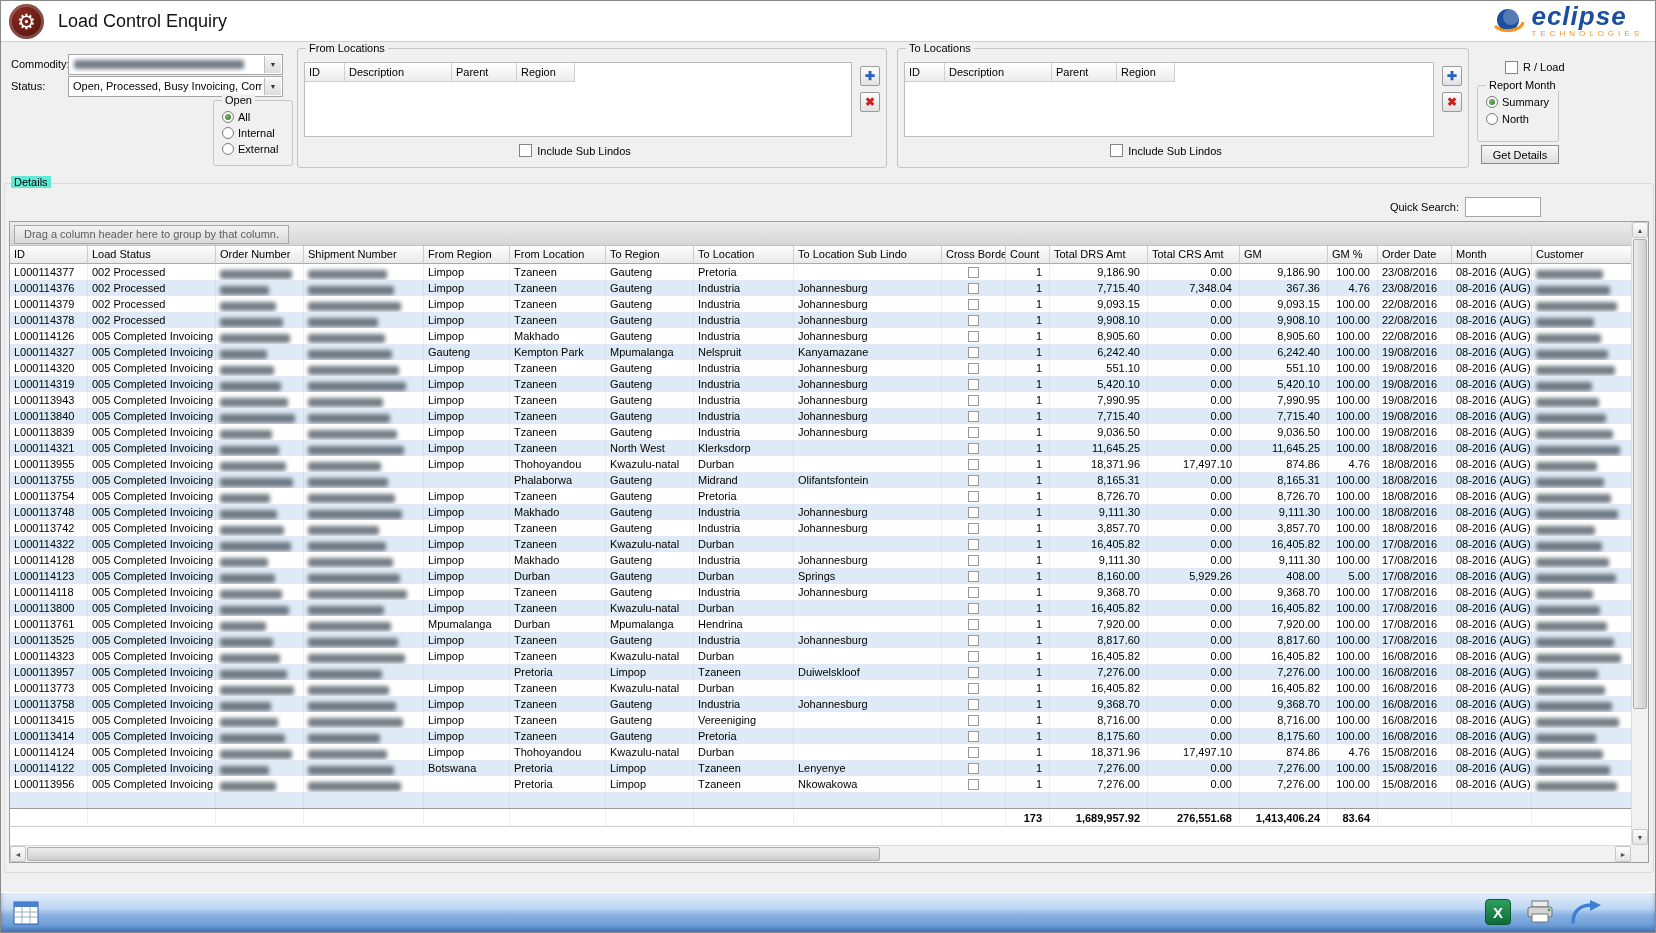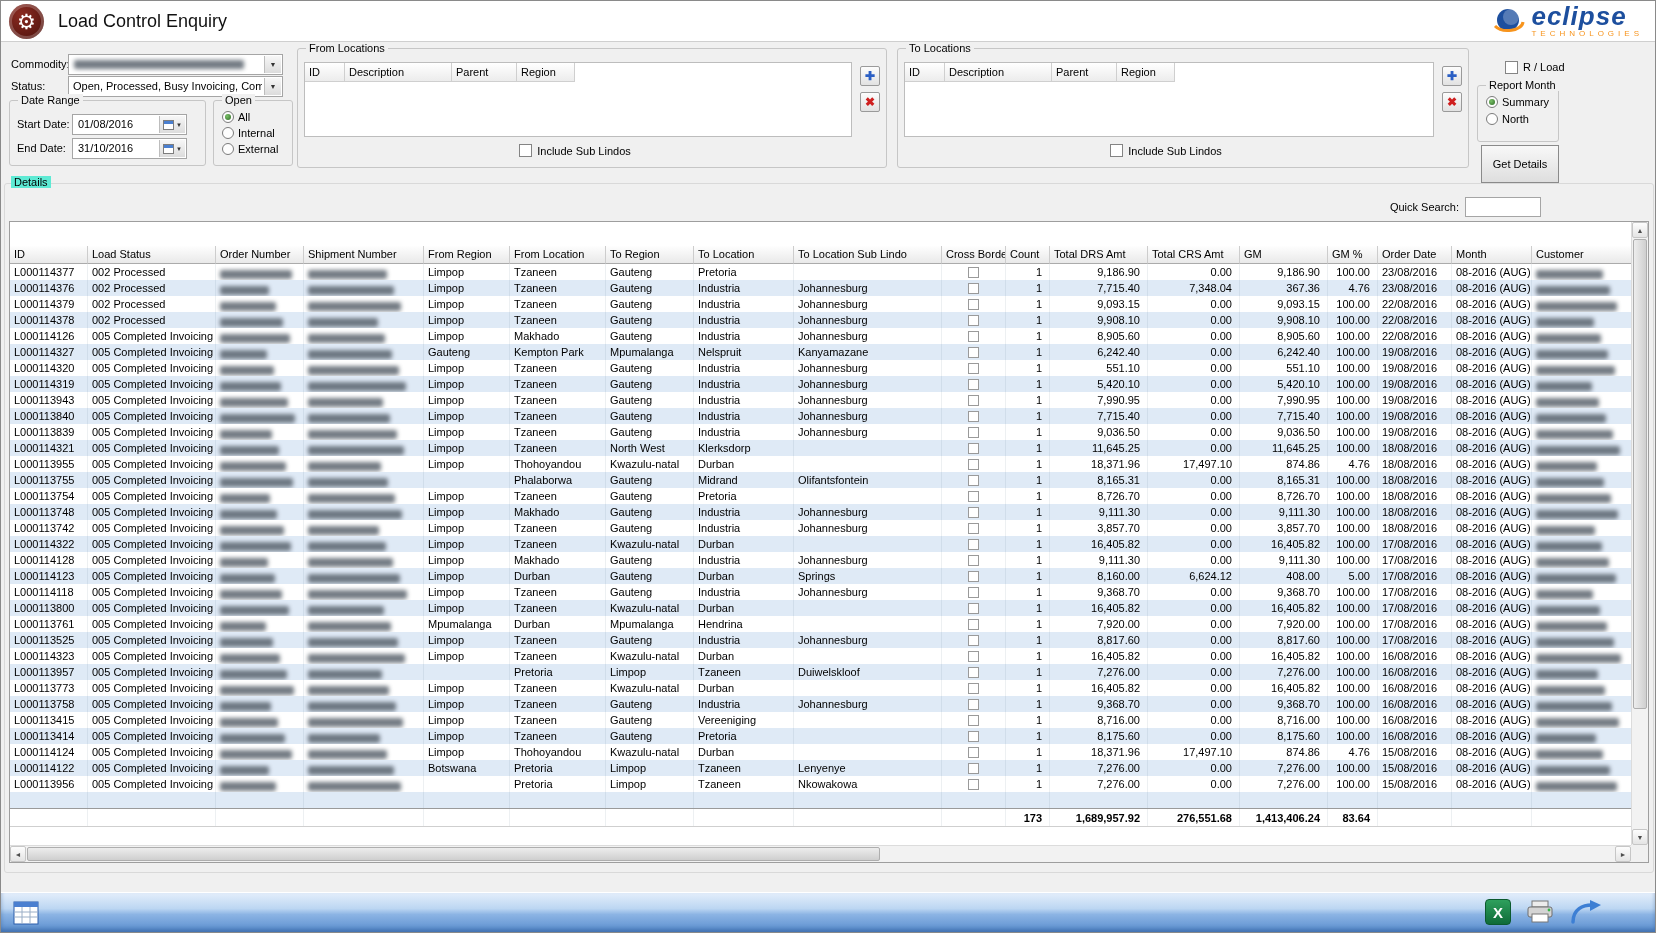--- a/index.html
+++ b/index.html
@@ -49,21 +49,21 @@
   .mini-head { display:flex; height:19px; }
   .mcell { flex:none; border-right:1px solid #cfcfcf; border-bottom:1px solid #cfcfcf;
            background:linear-gradient(#ffffff,#ececec); padding:3px 4px; white-space:nowrap; overflow:hidden; }
   .icon-btn { position:absolute; right:6px; width:20px; height:20px; border:1px solid #9a9a9a; border-radius:2px;
               background:linear-gradient(#fdfdfd,#e2e2e2); font-size:12px; line-height:17px; text-align:center; padding:0; cursor:default; }
   .icon-btn.add { top:17px; color:#2b5fc4; font-weight:bold; }
   .icon-btn.del { top:43px; color:#cf1f1f; font-weight:bold; }
   .include { position:absolute; left:0; right:34px; top:95px; text-align:center; }
   .include-inner { display:inline-flex; align-items:center; }
 
-  .btn-std { position:absolute; height:38px; border:1px solid #8a8a8a; background:linear-gradient(#f8f8f8,#dedede);
+  .btn-std { position:absolute; height:19px; border:1px solid #8a8a8a; background:linear-gradient(#f8f8f8,#dedede);
              font-size:11px; font-family:"Liberation Sans", sans-serif; padding:0 8px; cursor:default; }
 
   
   .details-border { position:absolute; left:3px; top:182px; width:1650px; height:690px; border:1px solid #d9d9d9; border-radius:3px; }
   .details-label { position:absolute; left:10px; top:175px; background:#5eead4; padding:0 3px; }
   .qs-label { position:absolute; left:1350px; top:200px; width:108px; text-align:right; }
   .qs-input { position:absolute; left:1464px; top:196px; width:76px; height:20px; border:1px solid #a5a5a5; background:#fff;
               font-family:"Liberation Sans", sans-serif; font-size:11px; padding:0 3px; }
 
   
@@ -141,39 +141,20 @@
       <span class="blurbar cval"></span>
       <span class="combo-btn">▼</span>
     </div>
 
     <div class="lbl" style="left:10px; top:38px;">Status:</div>
     <div class="combo" style="left:67px; top:34px; width:215px;">
       <span class="combo-val">Open, Processed, Busy Invoicing, Comp</span>
       <span class="combo-btn">▼</span>
     </div>
 
-    <div class="groupbox" style="left:8px; top:58px; width:197px; height:66px;">
-      <span class="gb-label">Date Range</span>
-      <div class="lbl" style="left:7px; top:17px;">Start Date:</div>
-      <div class="datebox" style="left:62px; top:13px; width:115px;">
-        <span class="dval">01/08/2016</span>
-        <span class="date-btn">
-            <span class="cal"></span>
-            <span class="tiny-arrow">▼</span>
-          </span>
-      </div>
-      <div class="lbl" style="left:7px; top:41px;">End Date:</div>
-      <div class="datebox" style="left:62px; top:37px; width:115px;">
-        <span class="dval">31/10/2016</span>
-        <span class="date-btn">
-            <span class="cal"></span>
-            <span class="tiny-arrow">▼</span>
-          </span>
-      </div>
-    </div>
 
     <div class="groupbox" style="left:212px; top:58px; width:80px; height:66px;">
       <span class="gb-label">Open</span>
       <label class="radio-row" style="top:10px;">
           <span class="radio checked"></span>
           <span>All</span>
         </label>
       <label class="radio-row" style="top:26px;">
           <span class="radio"></span>
           <span>Internal</span>
@@ -241,20 +222,23 @@
     </div>
     <button class="btn-std" style="left:1480px; top:103px; width:78px;">Get Details</button>
   </div>
 
   <div class="details-border"></div>
   <div class="details-label">Details</div>
   <div class="qs-label">Quick Search:</div>
   <input class="qs-input" style="">
 
   <div class="grid-panel">
+    <div class="groupby-bar">
+      <span class="drag-hint">Drag a column header here to group by that column.</span>
+    </div>
     <div class="grid-viewport">
       <div class="grid-header" id="gridHeader">
           <div class="hcell" style="width: 78px;">ID</div>
           <div class="hcell" style="width: 128px;">Load Status</div>
           <div class="hcell" style="width: 88px;">Order Number</div>
           <div class="hcell" style="width: 120px;">Shipment Number</div>
           <div class="hcell" style="width: 86px;">From Region</div>
           <div class="hcell" style="width: 96px;">From Location</div>
           <div class="hcell" style="width: 88px;">To Region</div>
           <div class="hcell" style="width: 100px;">To Location</div>
@@ -696,21 +680,21 @@
             <div class="gcell" style="width: 86px;">Limpop</div>
             <div class="gcell" style="width: 96px;">Durban</div>
             <div class="gcell" style="width: 88px;">Gauteng</div>
             <div class="gcell" style="width: 100px;">Durban</div>
             <div class="gcell" style="width: 148px;">Springs</div>
             <div class="gcell center" style="width: 64px;">
               <span class="cb"></span>
             </div>
             <div class="gcell num" style="width: 44px;">1</div>
             <div class="gcell num" style="width: 98px;">8,160.00</div>
-            <div class="gcell num" style="width: 92px;">6,624.12</div>
+            <div class="gcell num" style="width: 92px;">5,929.26</div>
             <div class="gcell num" style="width: 88px;">408.00</div>
             <div class="gcell num" style="width: 50px;">5.00</div>
             <div class="gcell" style="width: 74px;">17/08/2016</div>
             <div class="gcell" style="width: 80px;">08-2016 (AUG)</div>
             <div class="gcell" style="width: 120px;"><span class="blurbar" style="width: 80px;"></span></div>
           </div>
           <div class="grow">
             <div class="gcell" style="width: 78px;">L000114118</div>
             <div class="gcell" style="width: 128px;">005 Completed Invoicing</div>
             <div class="gcell" style="width: 88px;"><span class="blurbar" style="width: 62px;"></span></div>

